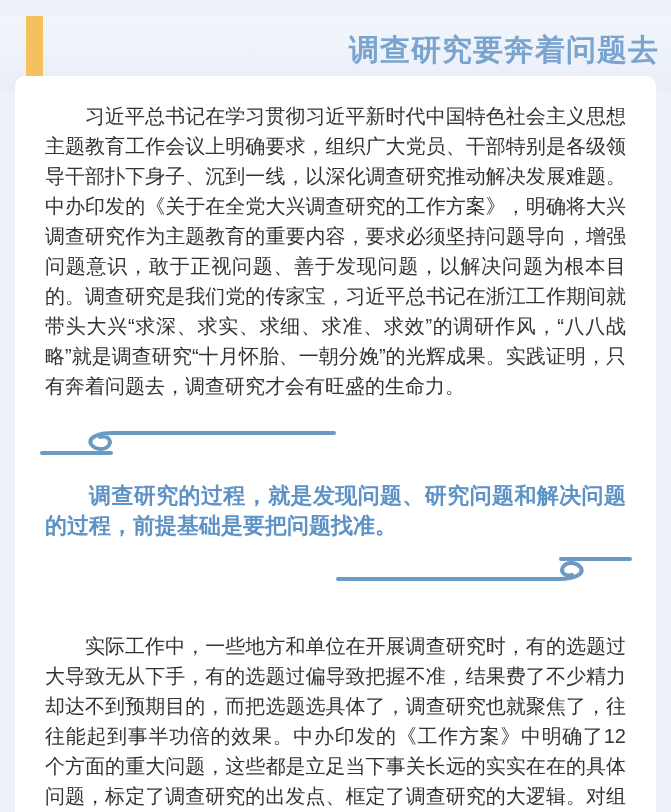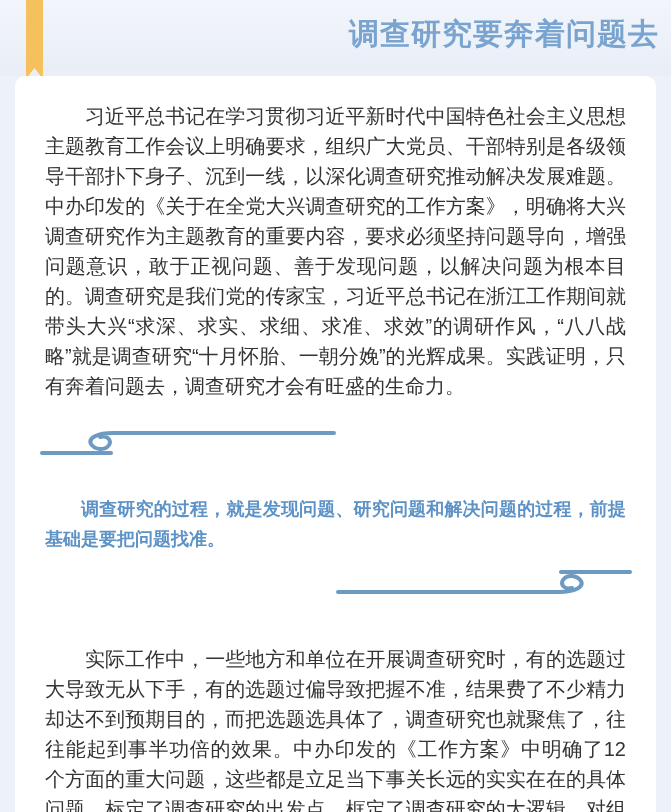--- a/index.html
+++ b/index.html
@@ -10,20 +10,21 @@
   body {
     height: 812px;
     background: #edf1f9;
     position: relative;
     overflow: hidden;
   }
   .page-header {
     position: relative;
     height: 76px;
     background: linear-gradient(#f2f5fb, #e9eef7);
+    margin-top: 16px;
   }
   .bookmark-ribbon {
     position: absolute;
     left: 26px;
     top: 0;
     width: 17px;
     height: 79px;
     background: #f5c05e;
     clip-path: polygon(0 0, 100% 0, 100% 100%, 50% 86%, 0 100%);
   }
@@ -66,23 +67,23 @@
     margin-top: 28px;
     margin-left: -8px;
   }
   .quote-decoration-bottom {
     width: 300px;
     margin-left: auto;
     margin-right: -9px;
     transform: rotate(180deg);
   }
   .quote-text {
-    margin-top: 37px;
+    margin-top: 24px;
     margin-bottom: 14px;
-    font-size: 18px;
+    font-size: 22px;
     line-height: 30px;
     font-weight: bold;
     color: #5d92c6;
     text-align: justify;
     text-indent: 2em;
   }
 </style>
 </head>
 <body>
 

